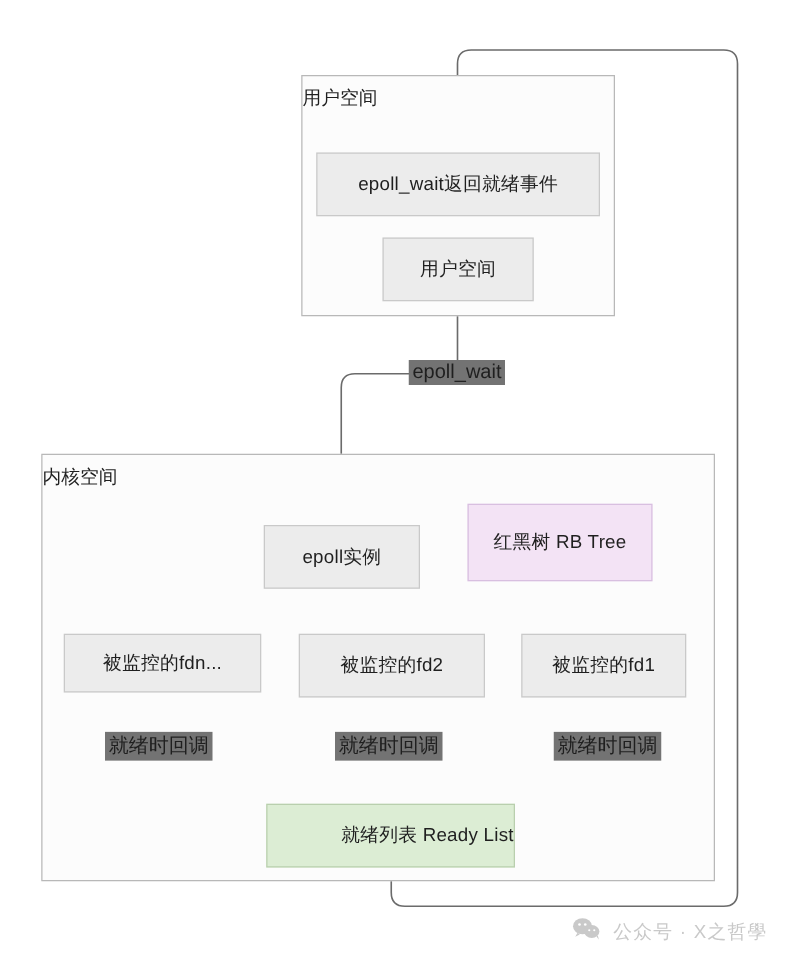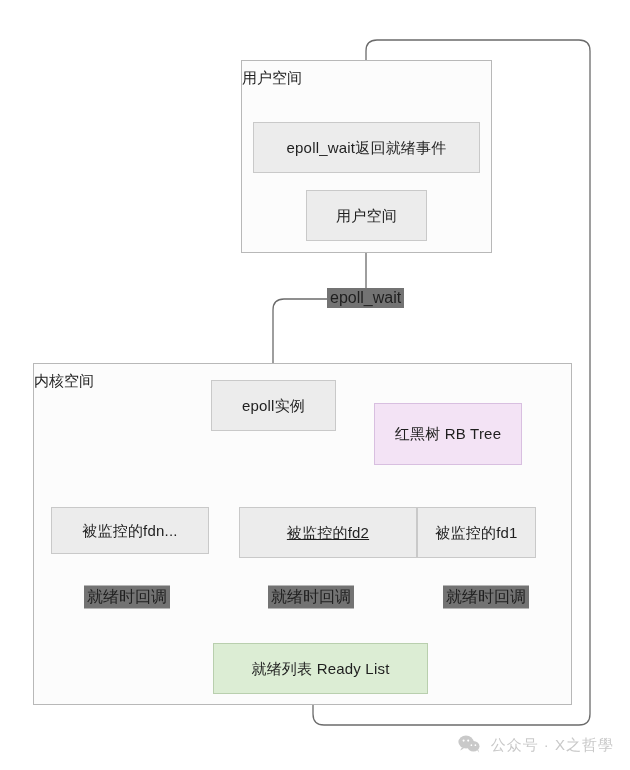--- a/index.html
+++ b/index.html
@@ -159,47 +159,47 @@
   <div class="node box-gray" style="left:306px;top:190px;width:121px;height:51px;">
     <span>用户空间</span>
   </div>
 
   <div class="edge-label" style="left:327px;top:298px;transform:translateY(-50%);">epoll_wait</div>
 
   <div class="container-box" style="left:33px;top:363px;width:539px;height:342px;">
     <div class="container-title">内核空间</div>
   </div>
 
-  <div class="node box-gray" style="left:211px;top:380px;width:125px;height:51px;">
+  <div class="node box-gray" style="left:211px;top:420px;width:125px;height:51px;">
     <span>epoll实例</span>
   </div>
 
   <div class="node box-pink" style="left:374px;top:403px;width:148px;height:62px;">
     <span>红黑树 RB Tree</span>
   </div>
 
   <div class="node box-gray" style="left:51px;top:507px;width:158px;height:47px;">
     <span>被监控的fdn...</span>
   </div>
 
-  <div class="node box-gray" style="left:239px;top:507px;width:178px;height:51px;text-decoration:underline;">
+  <div class="node box-gray" style="left:239px;top:507px;width:149px;height:51px;">
     <span>被监控的fd2</span>
   </div>
 
-  <div class="node box-gray" style="left:417px;top:507px;width:119px;height:51px;">
+  <div class="node box-gray" style="left:417px;top:507px;width:132px;height:51px;">
     <span>被监控的fd1</span>
   </div>
 
   <div class="edge-label" style="left:84px;top:597px;transform:translateY(-50%);">就绪时回调</div>
 
   <div class="edge-label" style="left:268px;top:597px;transform:translateY(-50%);">就绪时回调</div>
 
   <div class="edge-label" style="left:443px;top:597px;transform:translateY(-50%);">就绪时回调</div>
 
-  <div class="node box-green" style="left:213px;top:643px;width:215px;height:51px;">
+  <div class="node box-green" style="left:213px;top:643px;width:199px;height:51px;justify-content:flex-end;">
     <span>就绪列表 Ready List</span>
   </div>
 
   <div id="watermark">
     <span class="wx">
       <svg width="22" height="18" viewBox="0 0 22 18" aria-hidden="true">
         <ellipse cx="8" cy="7" rx="7.6" ry="6.4" fill="#c9c9c9"></ellipse>
         <path d="M4 12.2 L2.2 15.4 L5.8 13.6 Z" fill="#c9c9c9"></path>
         <circle cx="5.6" cy="5.6" r="1.05" fill="#ffffff"></circle>
         <circle cx="10.2" cy="5.6" r="1.05" fill="#ffffff"></circle>

